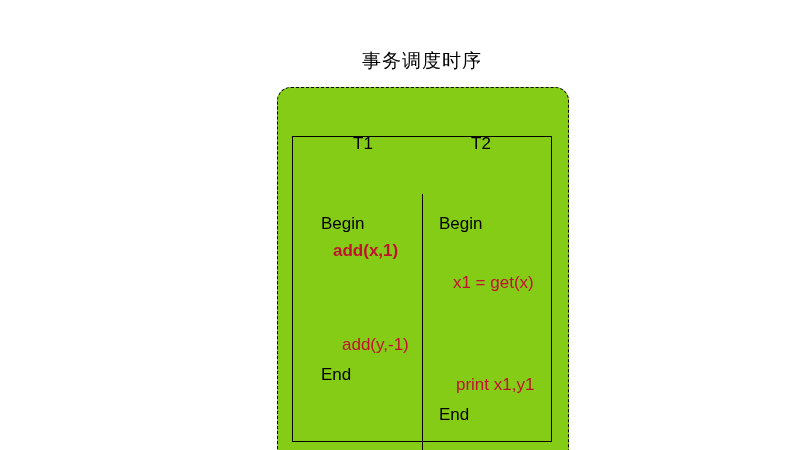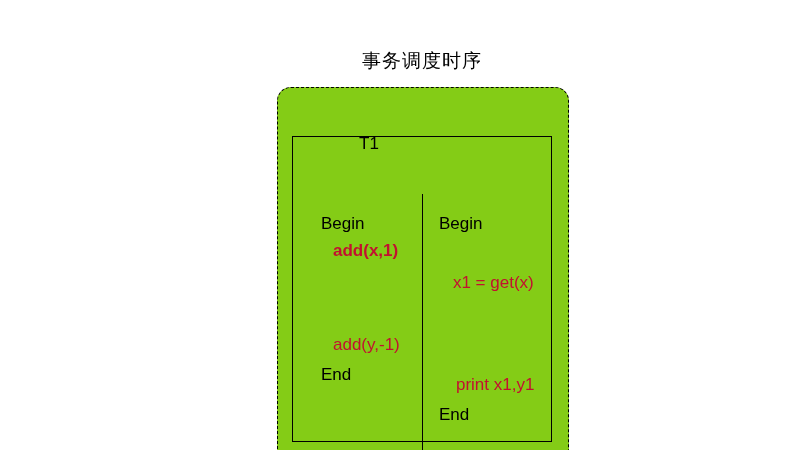--- a/index.html
+++ b/index.html
@@ -81,27 +81,28 @@
 <body>
 
 <div class="canvas">
 
   <div class="diagram-title">事务调度时序</div>
 
   <div class="dashed-box">
 
     <div class="headers-row">
       <div class="col-header">T1</div>
+      <div class="col-header">T2</div>
     </div>
 
     <div class="schedule-table">
       <div class="schedule-col">
           <div class="op-row" style="top: 8px; left: 4px; color: rgb(0, 0, 0);">Begin</div>
           <div class="op-row" style="top: 35px; left: 16px; color: rgb(194, 17, 48); font-weight: bold;">add(x,1)</div>
-          <div class="op-row" style="top: 129px; left: 16px; color: rgb(194, 17, 48);">add(y,-1)</div>
+          <div class="op-row" style="top: 129px; left: 25px; color: rgb(194, 17, 48);">add(y,-1)</div>
           <div class="op-row" style="top: 159px; left: 4px; color: rgb(0, 0, 0);">End</div>
         </div>
       <div class="schedule-col">
           <div class="op-row" style="top: 8px; left: 4px; color: rgb(0, 0, 0);">Begin</div>
           <div class="op-row" style="top: 67px; left: 18px; color: rgb(194, 17, 48);">x1 = get(x)</div>
           <div class="op-row" style="top: 169px; left: 21px; color: rgb(194, 17, 48); text-align: center;">print x1,y1</div>
           <div class="op-row" style="top: 199px; left: 4px; color: rgb(0, 0, 0);">End</div>
         </div>
     </div>
 

